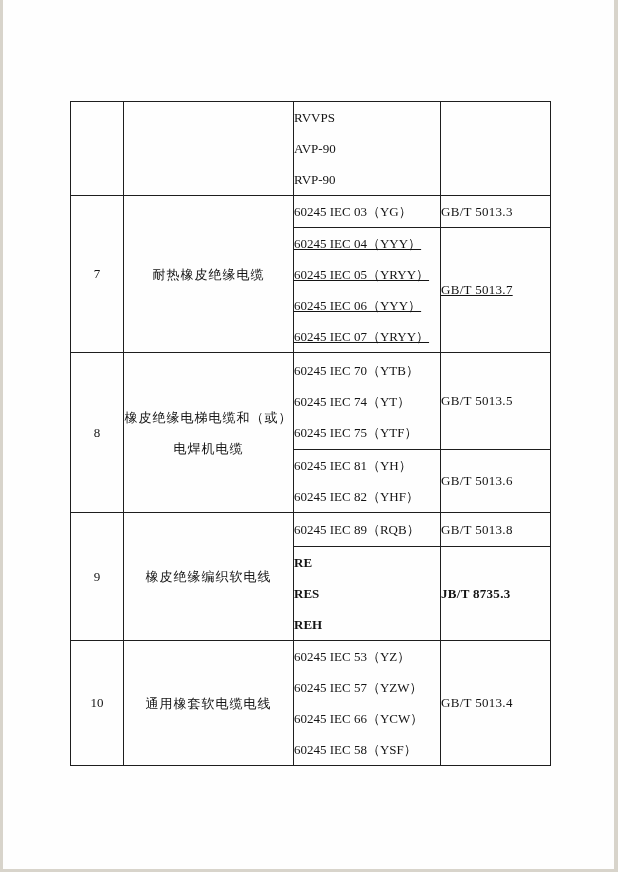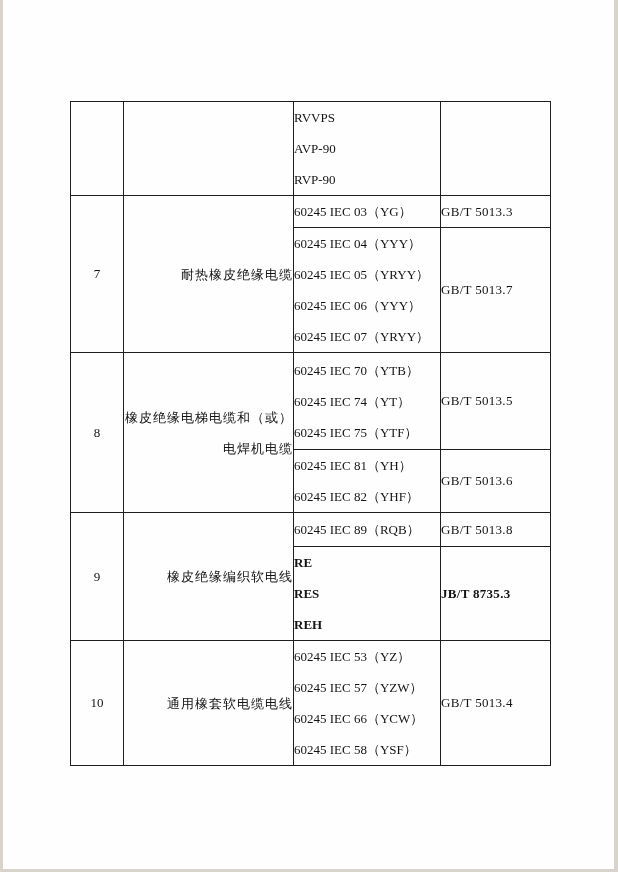--- a/index.html
+++ b/index.html
@@ -26,27 +26,27 @@
     table-layout: fixed;
     font-size: 13px;
   }
   table.doc-table td {
     border: 1.5px solid #1e1e1e;
     padding: 0;
     vertical-align: middle;
     overflow: hidden;
   }
   .c-num  { text-align: center; }
-  .c-name { text-align: right; padding: 0 2px 0 4px; letter-spacing: 1px; line-height: 31px; }
+  .c-name { text-align: center; padding: 0 2px 0 4px; letter-spacing: 1px; line-height: 31px; }
   .c-model { text-align: left; padding-left: 7px; line-height: 31px; }
   .c-std  { text-align: left; letter-spacing: 0.3px; }
 
   tr.h93  { height: 93px; }
   tr.h31  { height: 31px; }
-  tr.h125 { height: 125px; }
+  tr.h125 { height: 125px; text-decoration: underline; }
   tr.h97  { height: 97px; }
   tr.h58  { height: 58px; }
   tr.h34  { height: 34px; }
   tr.h94  { height: 94px; font-weight: bold; }
   tr.h122 { height: 122px; }
 
   .page-number {
     position: absolute;
     left: 0;
     top: 801px;

